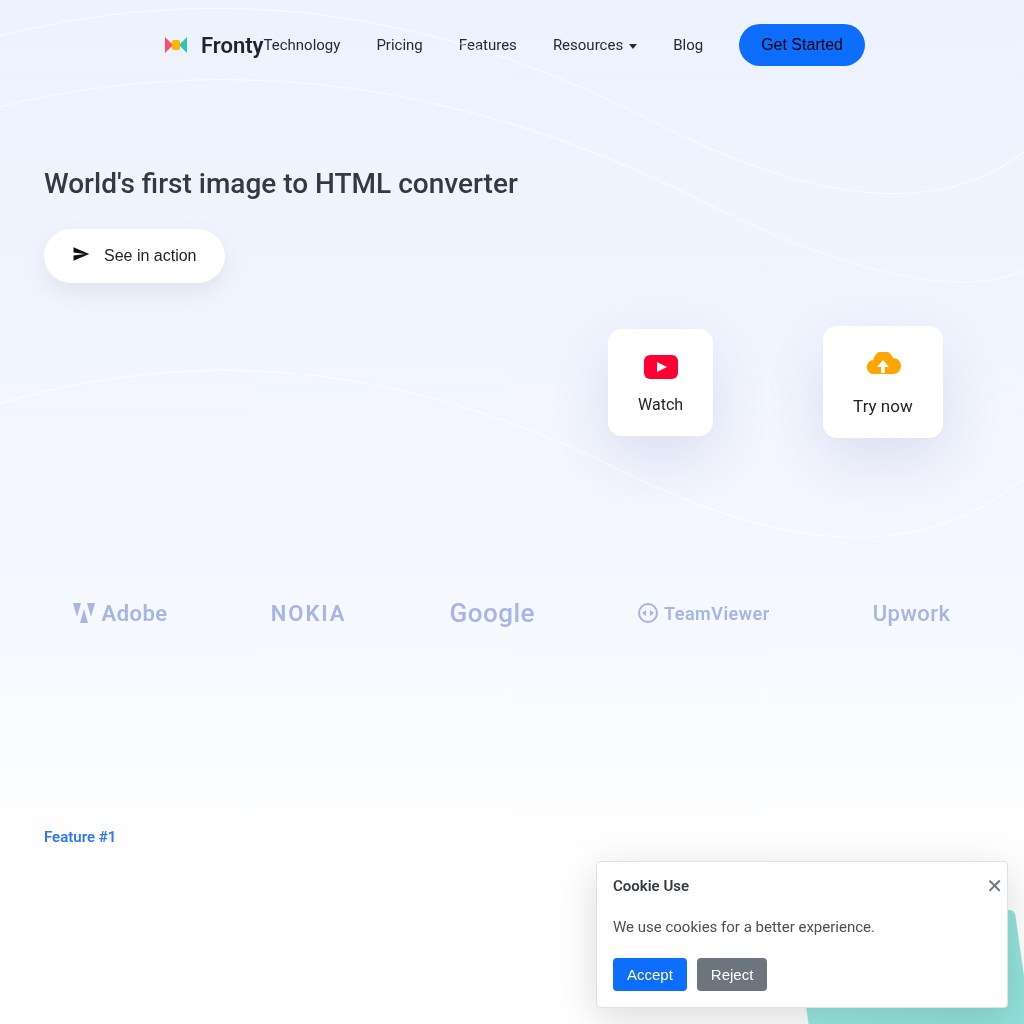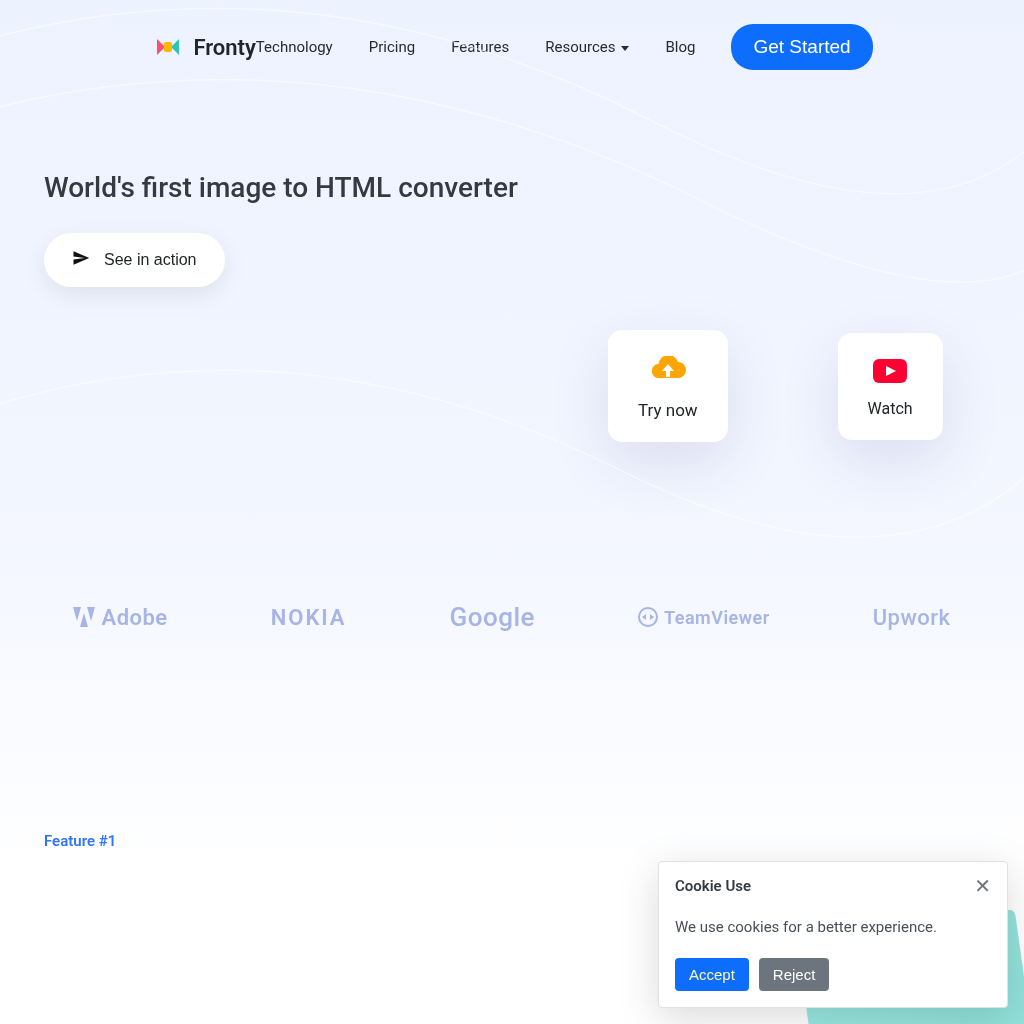--- a/index.html
+++ b/index.html
@@ -27,22 +27,22 @@
   .brand-mark { width: 34px; height: 20px; position: relative; }
   .brand-name { font-size: 22px; font-weight: 600; color: #212529; }
   .nav-links { display: flex; align-items: center; gap: 36px; }
   .nav-link { color: #272b30; font-size: 15px; text-decoration: none; cursor: pointer; }
   .dropdown-toggle { display: inline-flex; align-items: center; gap: 6px; cursor: pointer; }
   .caret {
     width: 0; height: 0; border-left: 4px solid transparent; border-right: 4px solid transparent;
     border-top: 5px solid #272b30; margin-top: 2px;
   }
   .btn-getstarted {
-    background: #0d6efd; color: #ffffff; border: none; border-radius: 22px;
-    padding: 12px 22px; font-size: 19px; cursor: pointer;
+    background: #0d6efd; color: #000000; border: none; border-radius: 22px;
+    padding: 12px 22px; font-size: 16px; cursor: pointer;
   }
 
   
   .hero { display: flex; padding: 100px 44px 40px 44px; gap: 40px; align-items: flex-start; }
   .hero-left { flex: 0 0 52%; }
   .hero-right { flex: 1; display: flex; gap: 110px; justify-content: center; align-items: center; padding-top: 160px; }
 
   h1 { font-size: 40px; font-weight: 700; line-height: 1.2; margin-bottom: 14px; color: #212529; }
   h1 .highlight { color: #2e74ff; }
   h2.subtitle { font-size: 28px; font-weight: 500; color: #343a40; line-height: 1.25; margin-bottom: 28px; }
@@ -73,24 +73,24 @@
     display: flex; align-items: center; gap: 6px; white-space: nowrap;
   }
 
   
   .feature { padding: 160px 44px 0 44px; }
   .feature-tag { color: #2e74ff; font-size: 15px; font-weight: 600; margin-bottom: 18px; }
   .feature-title { font-size: 36px; font-weight: 700; color: #212529; line-height: 1.15; }
 
   
   .cookie {
-    position: absolute; right: 16px; bottom: 16px; width: 350px;
+    position: absolute; right: 16px; bottom: 16px; width: 412px;
     background: #fff; border: 1px solid #dee2e6; border-radius: 4px;
     box-shadow: 0 10px 40px rgba(0,0,0,0.15);
-    padding: 14px 16px 16px 16px;
+    padding: 14px 4px 16px 16px;
   }
   .cookie-header { display: flex; justify-content: space-between; align-items: center; margin-bottom: 22px; }
   .cookie-title { font-weight: 600; font-size: 15px; color: #343a40; }
   .cookie-close { cursor: pointer; color: #6c757d; font-size: 20px; line-height: 1; background:none; border:none; }
   .cookie-text { font-size: 15px; color: #495057; margin-bottom: 22px; }
   .cookie-actions { display: flex; gap: 10px; }
   .btn-accept { background: #0d6efd; color: #fef9c3; border: none; border-radius: 4px; padding: 8px 14px; font-size: 15px; cursor: pointer; }
   .btn-reject { background: #6c757d; color: #fff; border: none; border-radius: 4px; padding: 8px 14px; font-size: 15px; cursor: pointer; }
 
   
@@ -144,38 +144,38 @@
       <span>
         <svg width="18" height="18" viewBox="0 0 24 24">
             <path d="M2 21 L23 12 L2 3 L2 10 L17 12 L2 14 Z" fill="#111"></path>
           </svg>
       </span>
       <span>See in action</span>
     </button>
   </div>
 
   <div class="hero-right">
+    <div class="card">
+      <span>
+        <svg width="34" height="24" viewBox="0 0 34 24">
+          <rect x="0" y="0" width="34" height="24" rx="6" fill="#ff0033"></rect>
+          <path d="M13 7 L23 12 L13 17 Z" fill="#fff"></path>
+        </svg>
+      </span>
+      <span class="card-label">Watch</span>
+    </div>
     <div class="card try">
       <span>
         <svg width="40" height="28" viewBox="0 0 40 28">
           <path d="M30 22a8 8 0 0 0 0-16 10 10 0 0 0-19.5 2A7 7 0 0 0 11 22Z" fill="#ffa500"></path>
           <path d="M20 8 L26 15 L22 15 L22 21 L18 21 L18 15 L14 15 Z" fill="#fff"></path>
         </svg>
       </span>
       <span class="card-label">Try now</span>
     </div>
-    <div class="card">
-      <span>
-        <svg width="34" height="24" viewBox="0 0 34 24">
-          <rect x="0" y="0" width="34" height="24" rx="6" fill="#ff0033"></rect>
-          <path d="M13 7 L23 12 L13 17 Z" fill="#fff"></path>
-        </svg>
-      </span>
-      <span class="card-label">Watch</span>
-    </div>
   </div>
 </section>
 
 <section class="logos">
   <div class="logo-item">
     <svg width="22" height="20" viewBox="0 0 22 20">
         <path d="M0 0 H8 L4 14 Z M14 0 H22 L18 14 Z M11 6 L15 20 H7 Z" fill="#a7b4e6"></path>
       </svg>
     <span>Adobe</span>
   </div>

